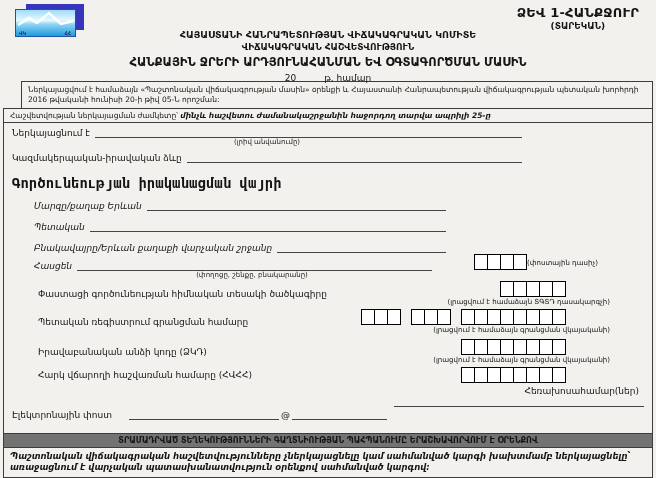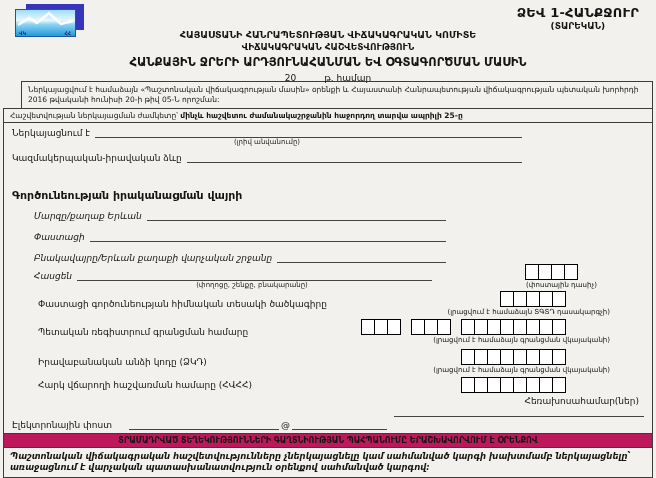--- a/index.html
+++ b/index.html
@@ -28,52 +28,52 @@
   .org-line1 { font-size:9.5px; font-weight:bold; }
   .org-line2 { font-size:9px; font-weight:bold; margin-top:1px; }
   .form-title { font-size:11.5px; font-weight:bold; margin-top:2px; }
   .year-line { font-size:9px; margin-top:3px; display:flex; justify-content:center; align-items:flex-end; }
   .year-gap { display:inline-block; width:22px; height:10px; margin:0 3px; }
 
   
   .sect { border:1px solid #3c3c3c; margin-top:-1px; flex:none; background:#f2f1ee; }
   .sect-legal { padding:3px 6px; font-size:7.5px; line-height:1.35;margin-left:18px; }
   .sect-deadline { padding:2px 6px; font-size:7.5px; }
-  .sect-deadline b { font-weight:bold; }
+  .sect-deadline b { font-weight:bold;font-style:italic; }
 
   
   .sect-main { flex:1; padding:4px 8px 2px 8px; display:flex; flex-direction:column; }
   .frow { display:flex; align-items:flex-end; font-size:9px; }
   .flabel { flex:none; white-space:nowrap; padding-right:5px; }
   .fill-line { flex:1; border-bottom:1px solid #444; height:11px; }
   .hint { font-size:7px; color:#222; }
   .hint-center { text-align:center; }
   .indent { margin-left:22px; }
   .italic { font-style:italic;justify-content:flex-end; }
-  .bold-head { font-size:11px; font-weight:bold; margin-top:26px; }
+  .bold-head { font-size:14px; font-weight:bold; margin-top:12px;font-family:Liberation Mono, monospace; }
 
   .cells { display:flex; }
   .cell-group { display:flex; margin-left:10px; }
   .cell-group:first-child { margin-left:0; }
   .cell { width:14px; height:16px; background:#ffffff; border:1px solid #000; margin-left:-1px; }
   .cell:first-child { margin-left:0; }
 
   .code-row { display:flex; align-items:center;margin-left:26px; }
   .code-block { margin-left:auto; margin-right:78px; display:flex; flex-direction:column; align-items:flex-end; }
   .code-caption { white-space:nowrap; margin-top:1px; margin-right:-44px; font-size:7px; }
 
   .addr-wrap { position:relative; margin-top:7px; }
   .addr-left { width:420px; }
-  .postal-block { position:absolute; right:66px; top:-6px; display:flex; flex-direction:column; align-items:center; }
+  .postal-block { position:absolute; right:66px; top:-6px; display:flex; align-items:center; }
   .postal-block .code-caption { margin-right:-20px; }
 
   .contact-line { flex:none; border-bottom:1px solid #444; height:11px; }
 
   
-  .sect-confidential { text-align:center; font-size:8px; font-weight:600; padding:2px 4px; background:#be185d; }
+  .sect-confidential { text-align:center; font-size:8px; font-weight:600; padding:2px 4px; background:#737373; }
   .sect-warning { padding:3px 6px 4px 6px; font-size:8.5px; font-weight:bold; font-style:italic; line-height:1.3; }
 </style>
 </head>
 <body>
 
 <div class="page">
 
   <div class="header">
     <div class="logo">
       <div class="logo-back"></div>
@@ -125,21 +125,21 @@
     </div>
 
     <div class="bold-head">Գործունեության իրականացման վայրի</div>
 
     <div class="frow indent italic" style="max-width:412px; margin-top:8px;">
       <span class="flabel">Մարզը/քաղաք Երևան</span>
       <span class="fill-line"></span>
     </div>
 
     <div class="frow indent italic" style="max-width:412px; margin-top:10px;">
-      <span class="flabel">Փաստացի</span>
+      <span class="flabel">Պետական</span>
       <span class="fill-line"></span>
     </div>
 
     <div class="frow indent italic" style="max-width:412px; margin-top:10px;">
       <span class="flabel">Բնակավայրը/Երևան քաղաքի վարչական շրջանը</span>
       <span class="fill-line"></span>
     </div>
 
     <div class="addr-wrap">
       <div class="addr-left">

